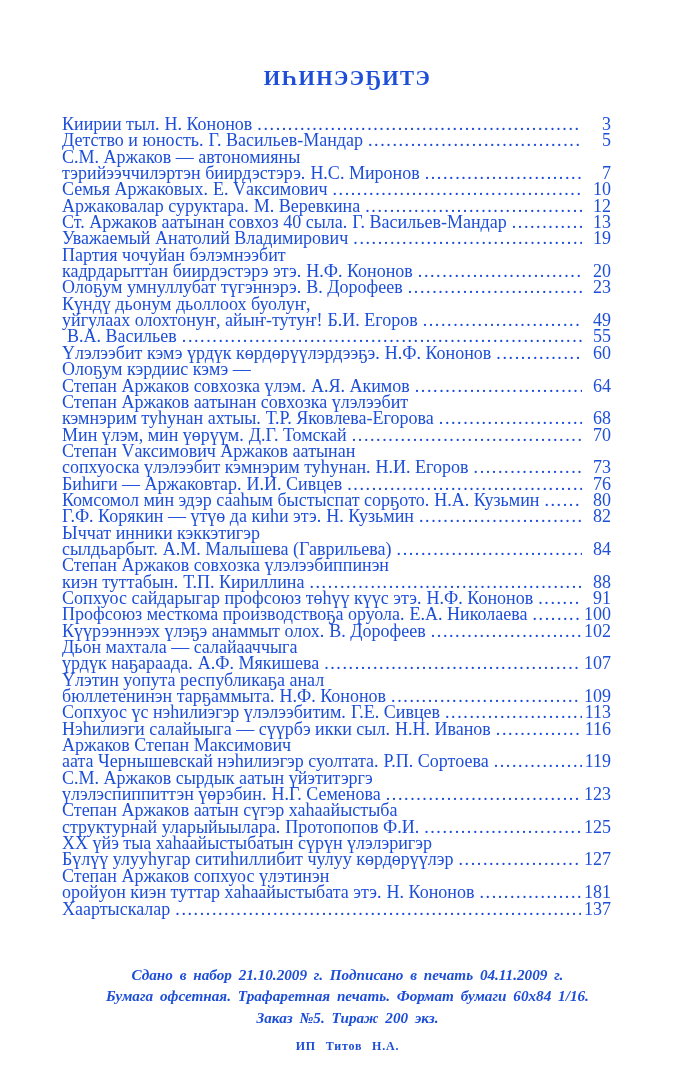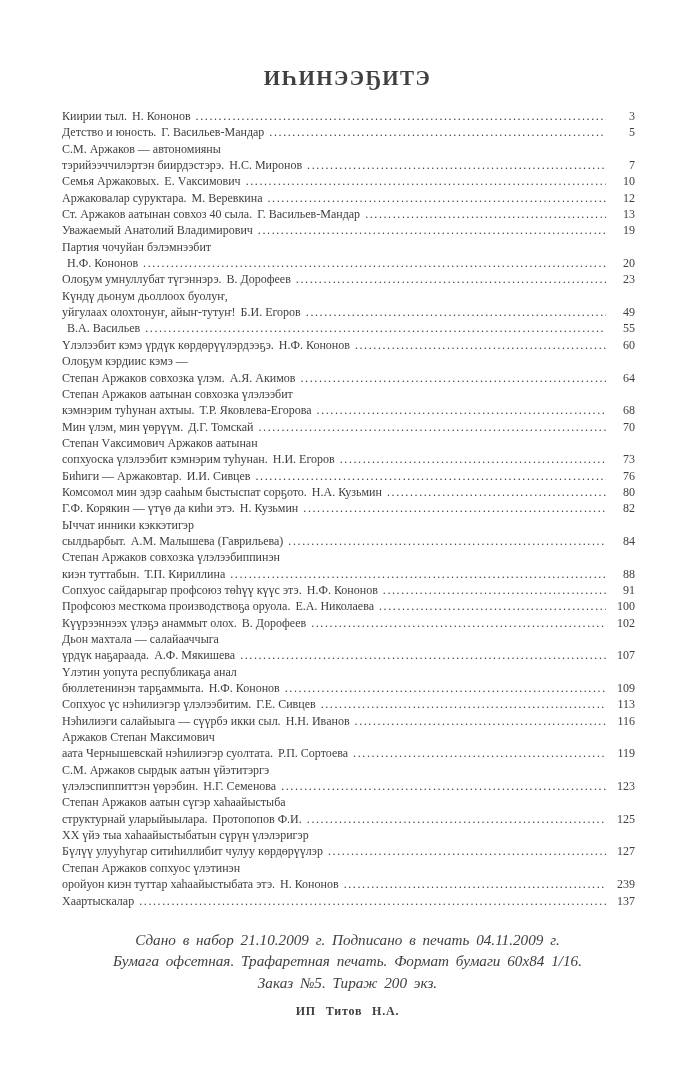--- a/index.html
+++ b/index.html
@@ -2,35 +2,35 @@
 <html><head>
 <meta charset="utf-8">
 <style>
   html, body { margin: 0; padding: 0; background: #e9e9e9; }
   .page {
     position: relative;
     width: 695px;
     height: 1083px;
     margin: 0 auto;
     background: #ffffff;
-    color: #404040;
+    color: #1d4ed8;
     font-family: "Liberation Serif", "DejaVu Serif", serif;
     overflow: hidden;
   }
   .toc-title {
     margin-top: 66px;
     text-align: center;
     font-size: 21px;
     font-weight: bold;
     letter-spacing: 1.5px;
   }
   .toc-list {
-    margin-top: 17px;
-    padding: 0 60px 0 62px;
-    font-size: 12px;
+    margin-top: 25px;
+    padding: 0 84px 0 62px;
+    font-size: 18px;
     line-height: 16.35px;
   }
   .toc-line {
     display: flex;
     align-items: baseline;
     white-space: nowrap;
   }
   .toc-text { white-space: pre; }
   .toc-author {
     margin-left: 5px;
@@ -46,26 +46,27 @@
   .toc-dots::after {
     content: "....................................................................................................................................................................................";
     letter-spacing: 1.6px;
   }
   .toc-page {
     flex: 0 0 auto;
     min-width: 26px;
     text-align: right;
   }
   .colophon {
-    margin-top: 20px;
+    margin-top: 47px;
     text-align: center;
     font-style: italic;
     font-size: 15.2px;
     line-height: 21.5px;
     word-spacing: 3px;
+    font-weight: bold;
   }
   .publisher {
     margin-top: 11px;
     text-align: center;
     font-weight: bold;
     font-size: 12px;
     word-spacing: 6px;
     letter-spacing: 0.8px;
   }
 </style>
@@ -117,20 +118,21 @@
       </div>
       <div class="toc-line">
         <span class="toc-text">Уважаемый Анатолий Владимирович</span>
         <span class="toc-dots"></span>
         <span class="toc-page">19</span>
       </div>
       <div class="toc-line">
         <span class="toc-text">Партия чочуйан бэлэмнээбит</span>
       </div>
       <div class="toc-line">
+        <span class="toc-text">кадрдарыттан биирдэстэрэ этэ.</span>
         <span class="toc-author">Н.Ф. Кононов</span>
         <span class="toc-dots"></span>
         <span class="toc-page">20</span>
       </div>
       <div class="toc-line">
         <span class="toc-text">Олоҕум умнуллубат түгэннэрэ.</span>
         <span class="toc-author">В. Дорофеев</span>
         <span class="toc-dots"></span>
         <span class="toc-page">23</span>
       </div>
@@ -306,21 +308,21 @@
         <span class="toc-dots"></span>
         <span class="toc-page">127</span>
       </div>
       <div class="toc-line">
         <span class="toc-text">Степан Аржаков сопхуос үлэтинэн</span>
       </div>
       <div class="toc-line">
         <span class="toc-text">оройуон киэн туттар хаһаайыстыбата этэ.</span>
         <span class="toc-author">Н. Кононов</span>
         <span class="toc-dots"></span>
-        <span class="toc-page">239</span>
+        <span class="toc-page">181</span>
       </div>
       <div class="toc-line">
         <span class="toc-text">Хаартыскалар</span>
         <span class="toc-dots"></span>
         <span class="toc-page">137</span>
       </div>
     </div>
 
   <div class="colophon">
       <div>Сдано в набор 21.10.2009 г. Подписано в печать 04.11.2009 г.</div>

